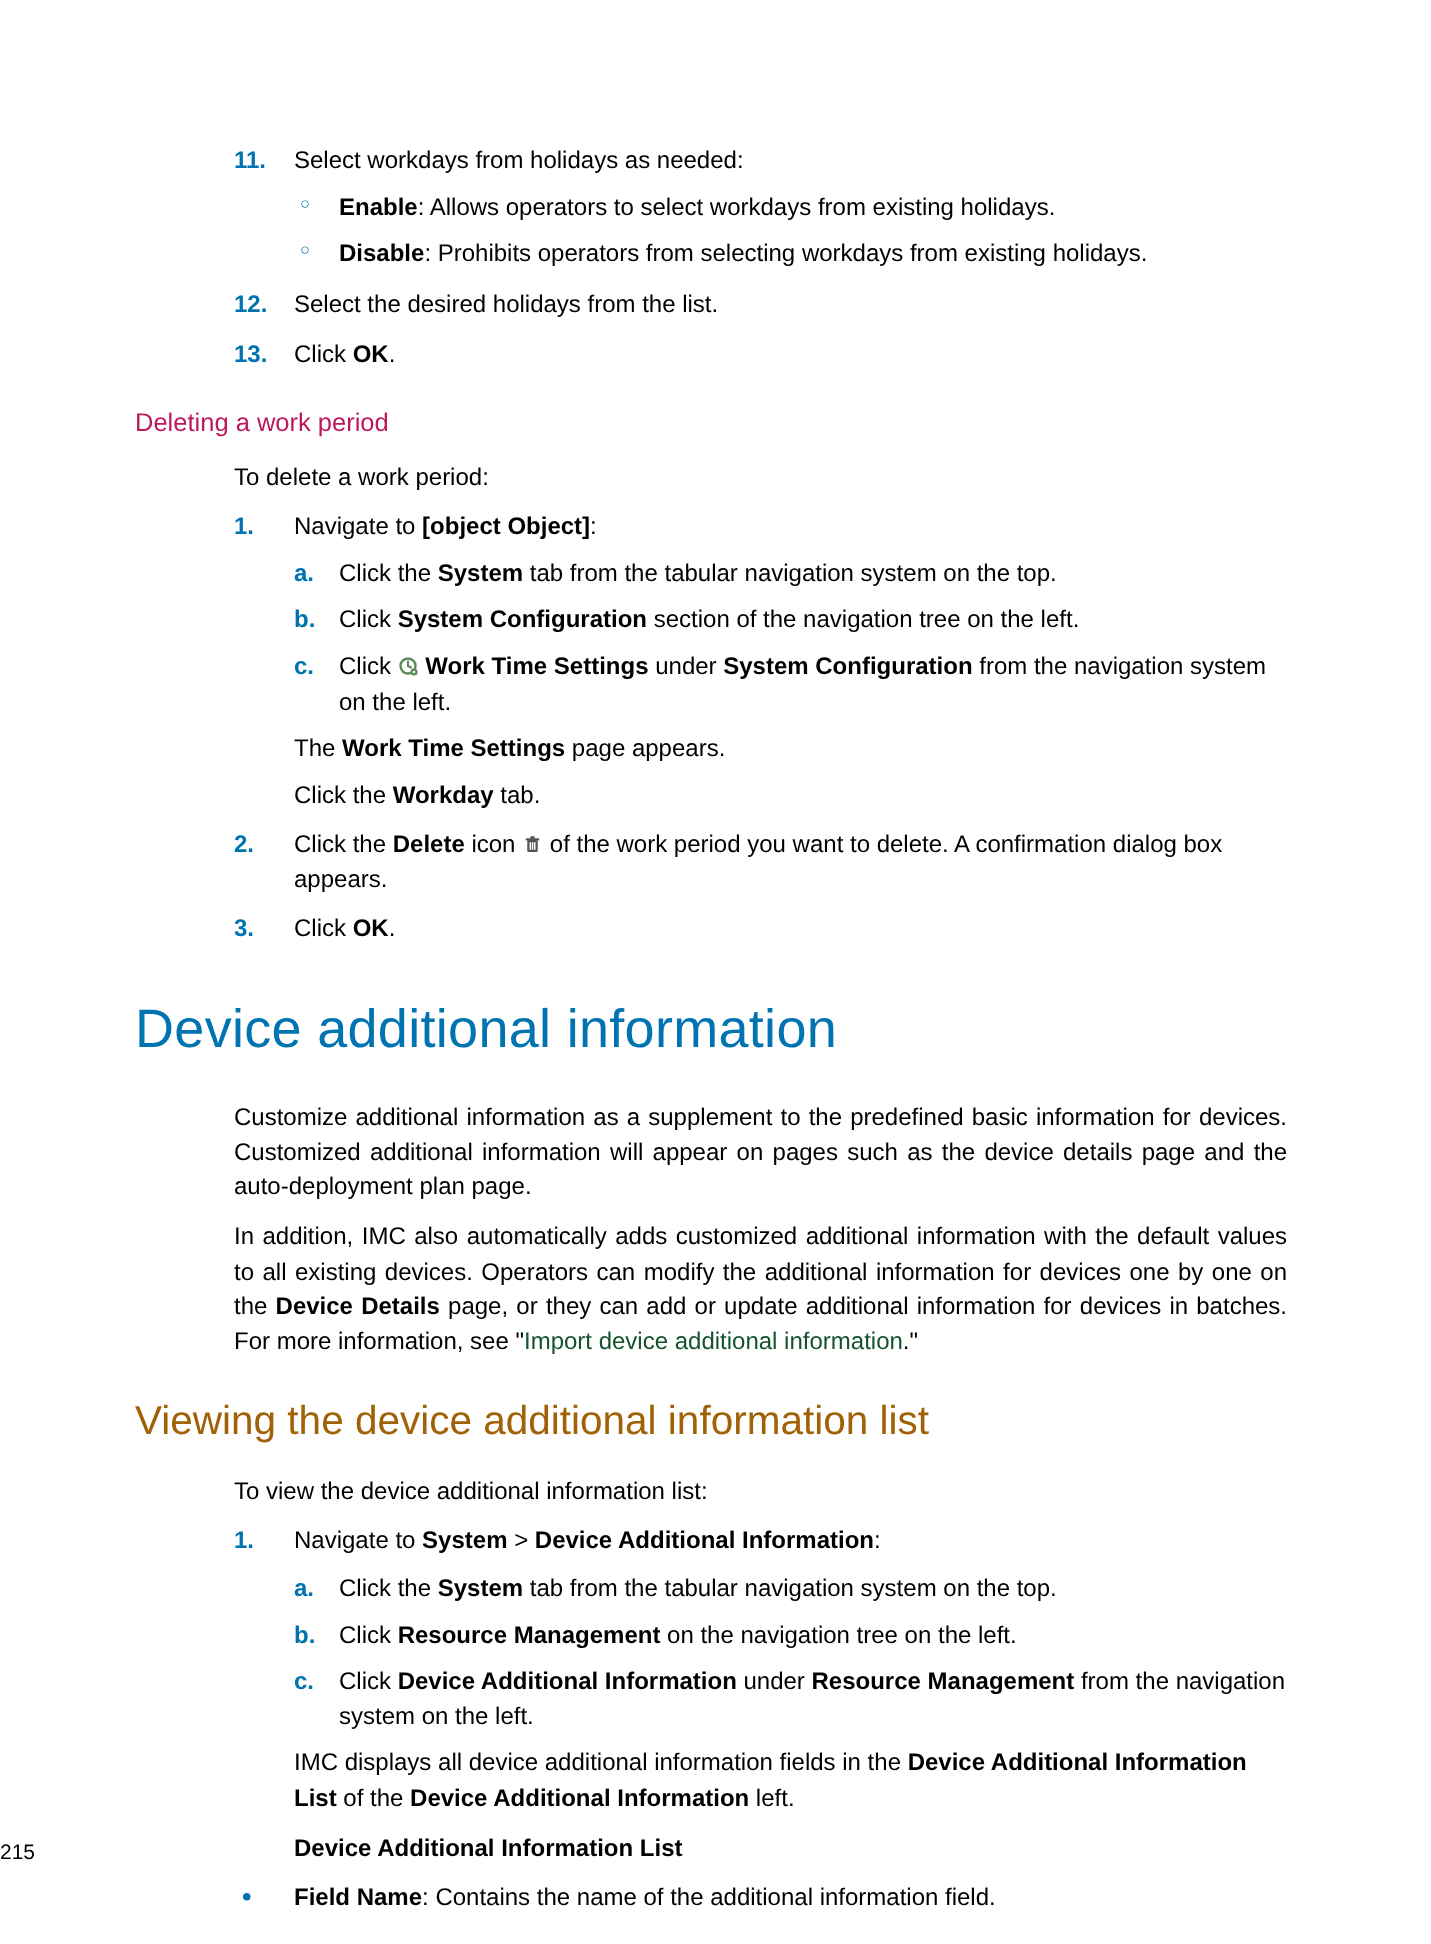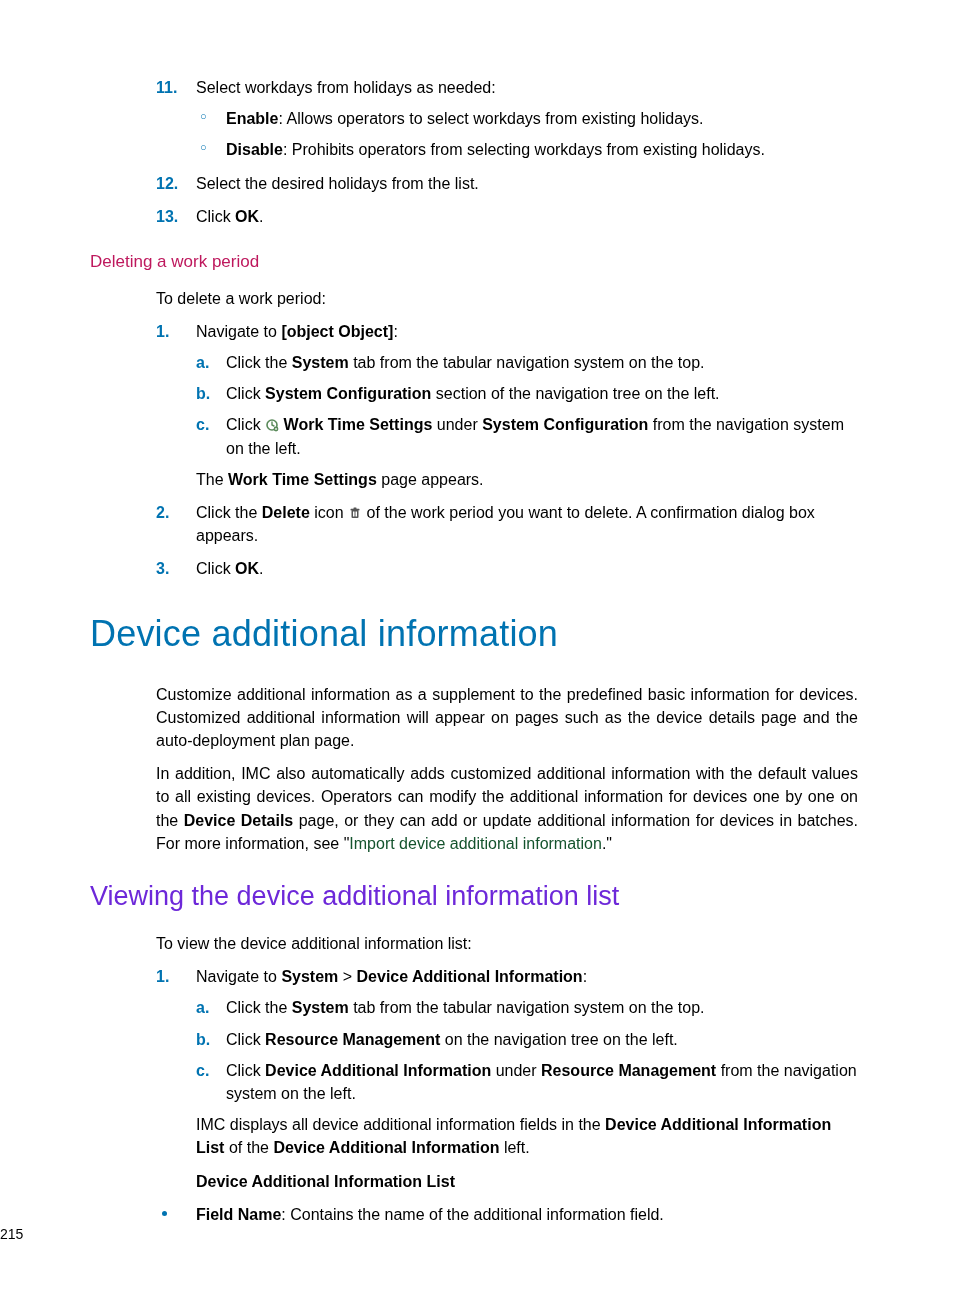--- a/index.html
+++ b/index.html
@@ -8,21 +8,21 @@
     padding: 0;
     background: #ffffff;
     font-family: Arial, Helvetica, "Helvetica Neue", sans-serif;
     color: #000;
   }
   .page {
     width: 954px;
     height: 1296px;
     position: relative;
     box-sizing: border-box;
-    padding: 76px 96px 0 90px;
+    padding: 96px 96px 0 90px;
     font-size: 16px;
     line-height: 1.45;
   }
   .ol-num {
     list-style: none;
     padding-left: 0;
     margin: 0;
   }
   .ol-num > li {
     position: relative;
@@ -103,21 +103,21 @@
     margin: 22px 0 12px 0;
   }
   h1.big {
     color: #0073b1;
     font-weight: 400;
     font-size: 36px;
     margin: 28px 0 22px 0;
     letter-spacing: 0.2px;
   }
   h2.med {
-    color: #6d28d9;
+    color: #a16207;
     font-weight: 400;
     font-size: 27px;
     margin: 22px 0 16px 0;
   }
   .body-p {
     margin: 0 0 10px 66px;
     text-align: justify;
   }
   .body-p.first {
     margin-top: 0;
@@ -200,20 +200,23 @@
               <path d="M7 4 L7 7 L9 8" stroke="#5a8a5a" stroke-width="1.4" fill="none" stroke-linecap="round"></path>
               <circle cx="11" cy="11" r="2.4" fill="#5a8a5a"></circle>
               <path d="M11 10.2 L11 11.8 M10.2 11 L11.8 11" stroke="#fff" stroke-width="0.9"></path>
             </svg>
           </span>
           <b> <span>Work Time Settings</span></b><span> under </span><b>System Configuration</b><span> from the navigation system on the left.</span>
         </li>
       </ol>
       <div class="indent-para-sub">
         <span>The </span><b>Work Time Settings</b><span> page appears.</span>
+      </div>
+      <div class="indent-para-sub">
+        <span>Click the </span><b>Workday</b><span> tab.</span>
       </div>
     </li>
 
     <li>
       <span class="marker">2.</span>
       <span>Click the </span><b>Delete</b><span> icon </span>
       <span class="inline-icon">
         <svg viewBox="0 0 14 14" width="14" height="14">
           <rect x="3.5" y="4" width="7" height="8" rx="1" fill="#555"></rect>
           <rect x="2.5" y="2.8" width="9" height="1.6" rx="0.6" fill="#555"></rect>

